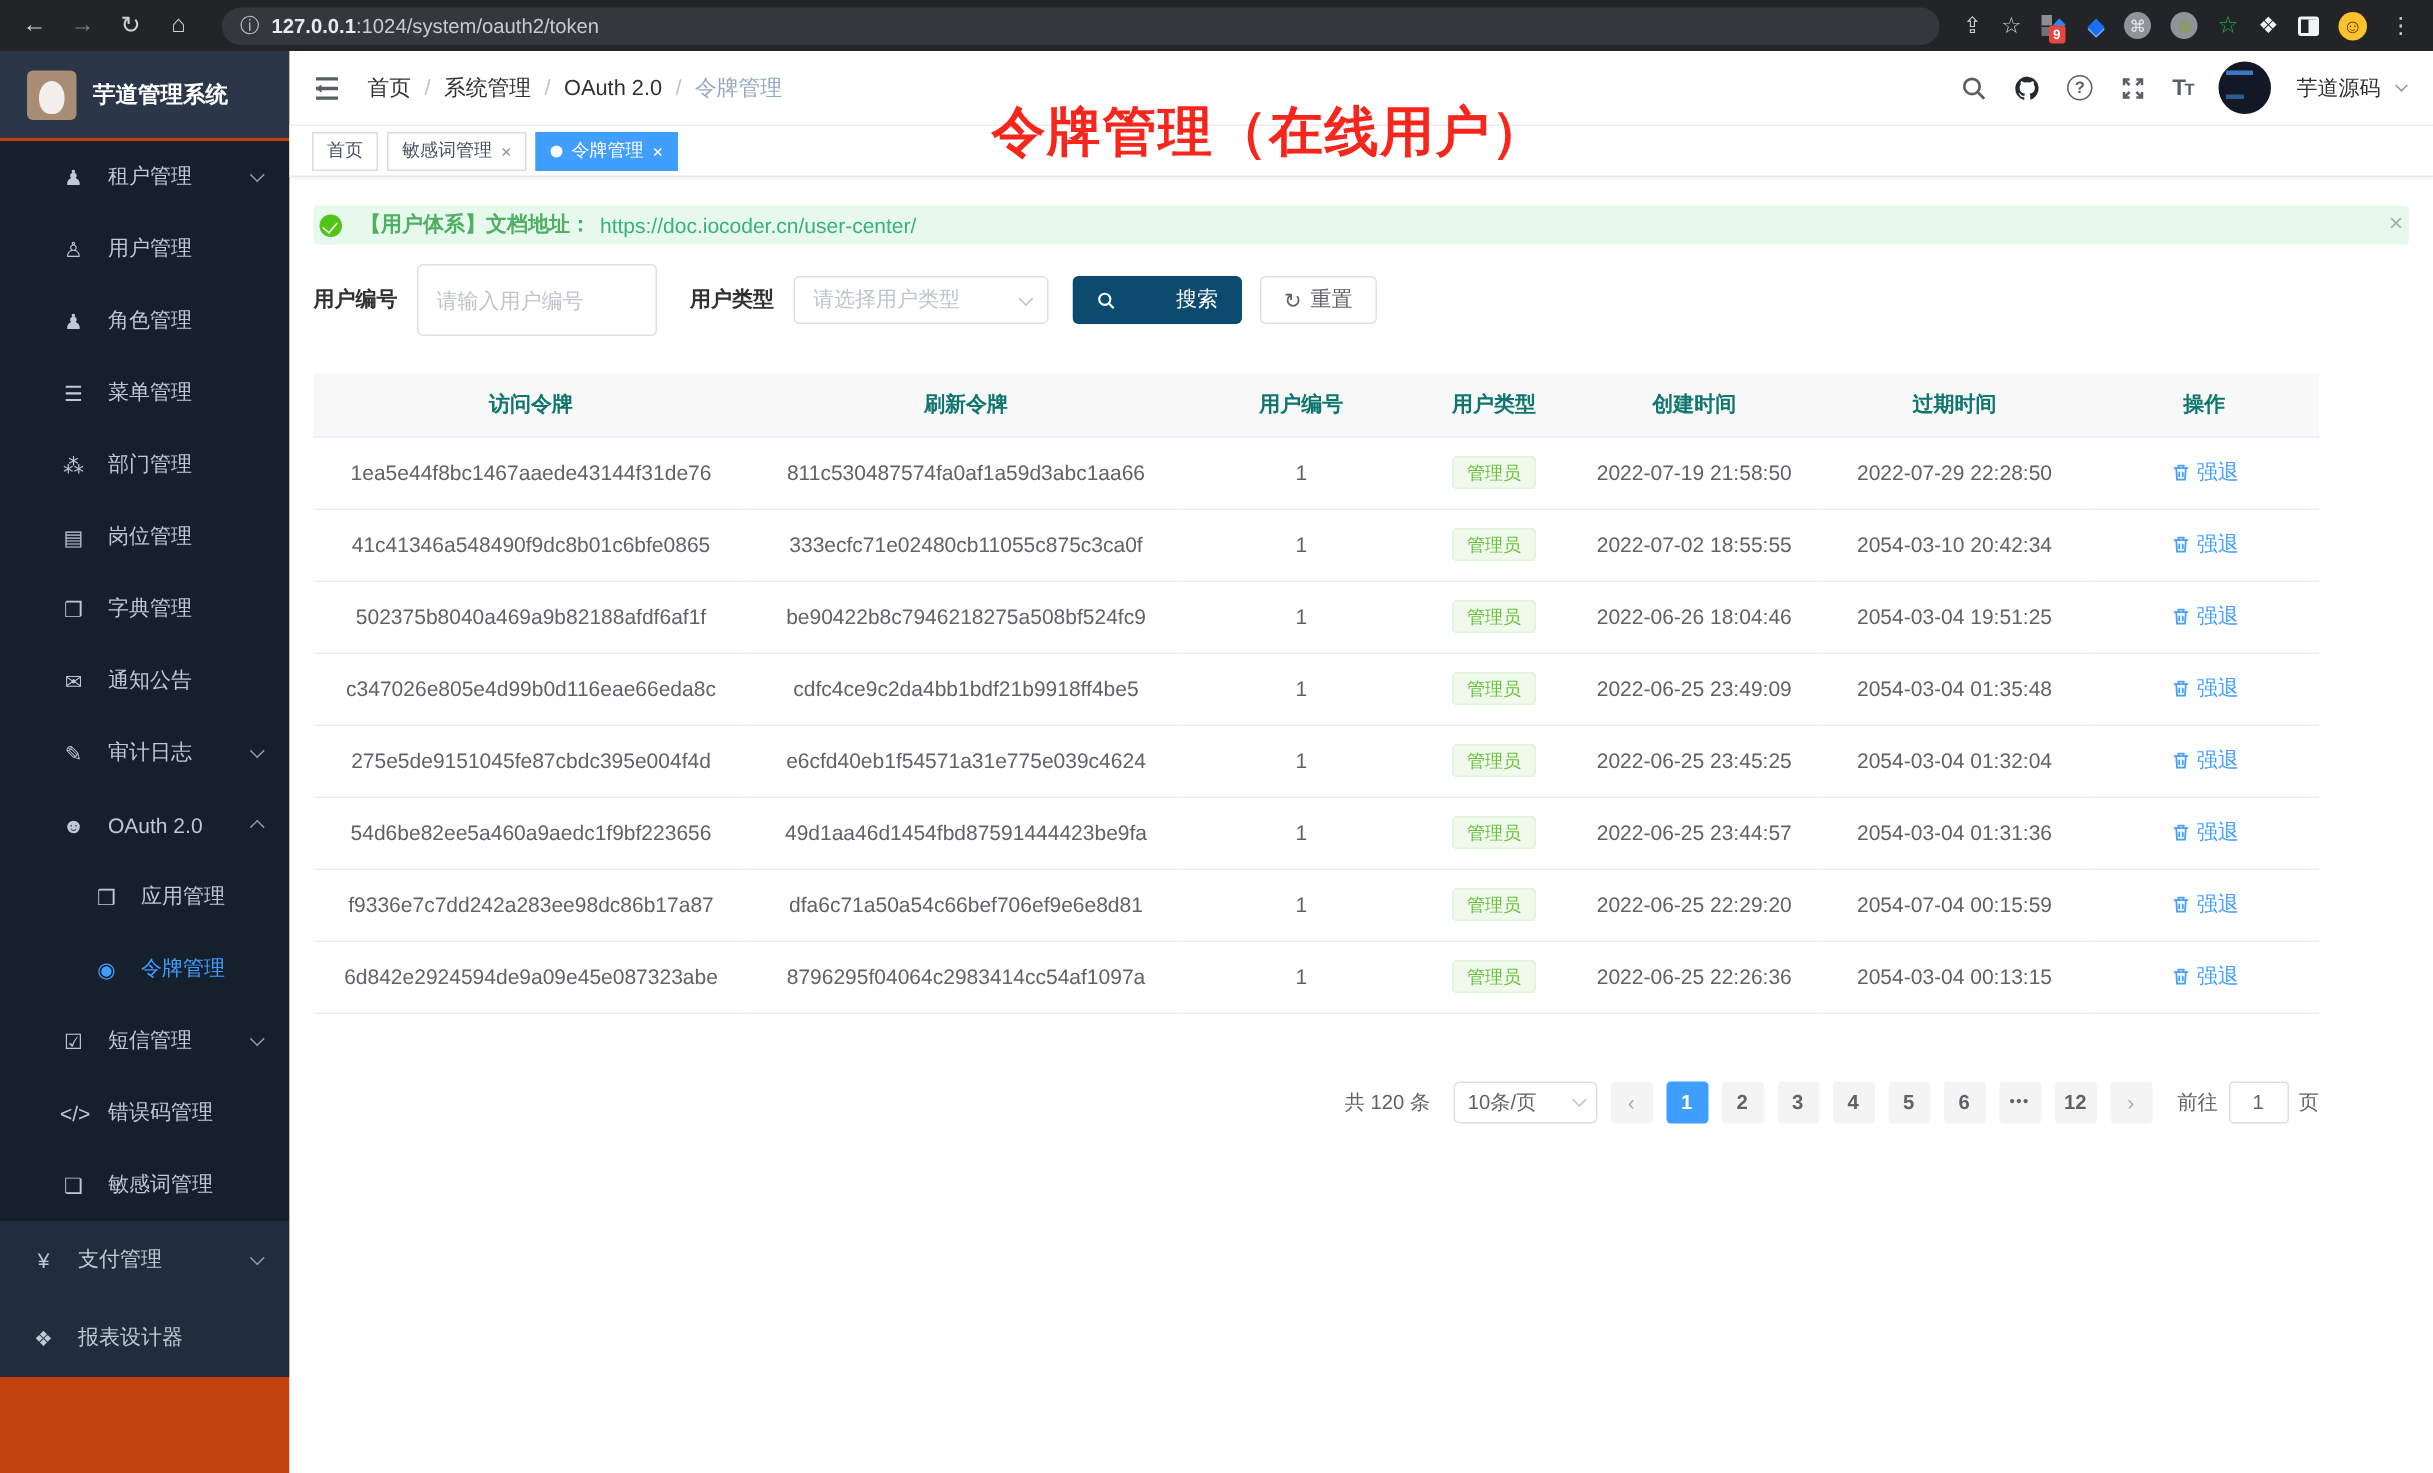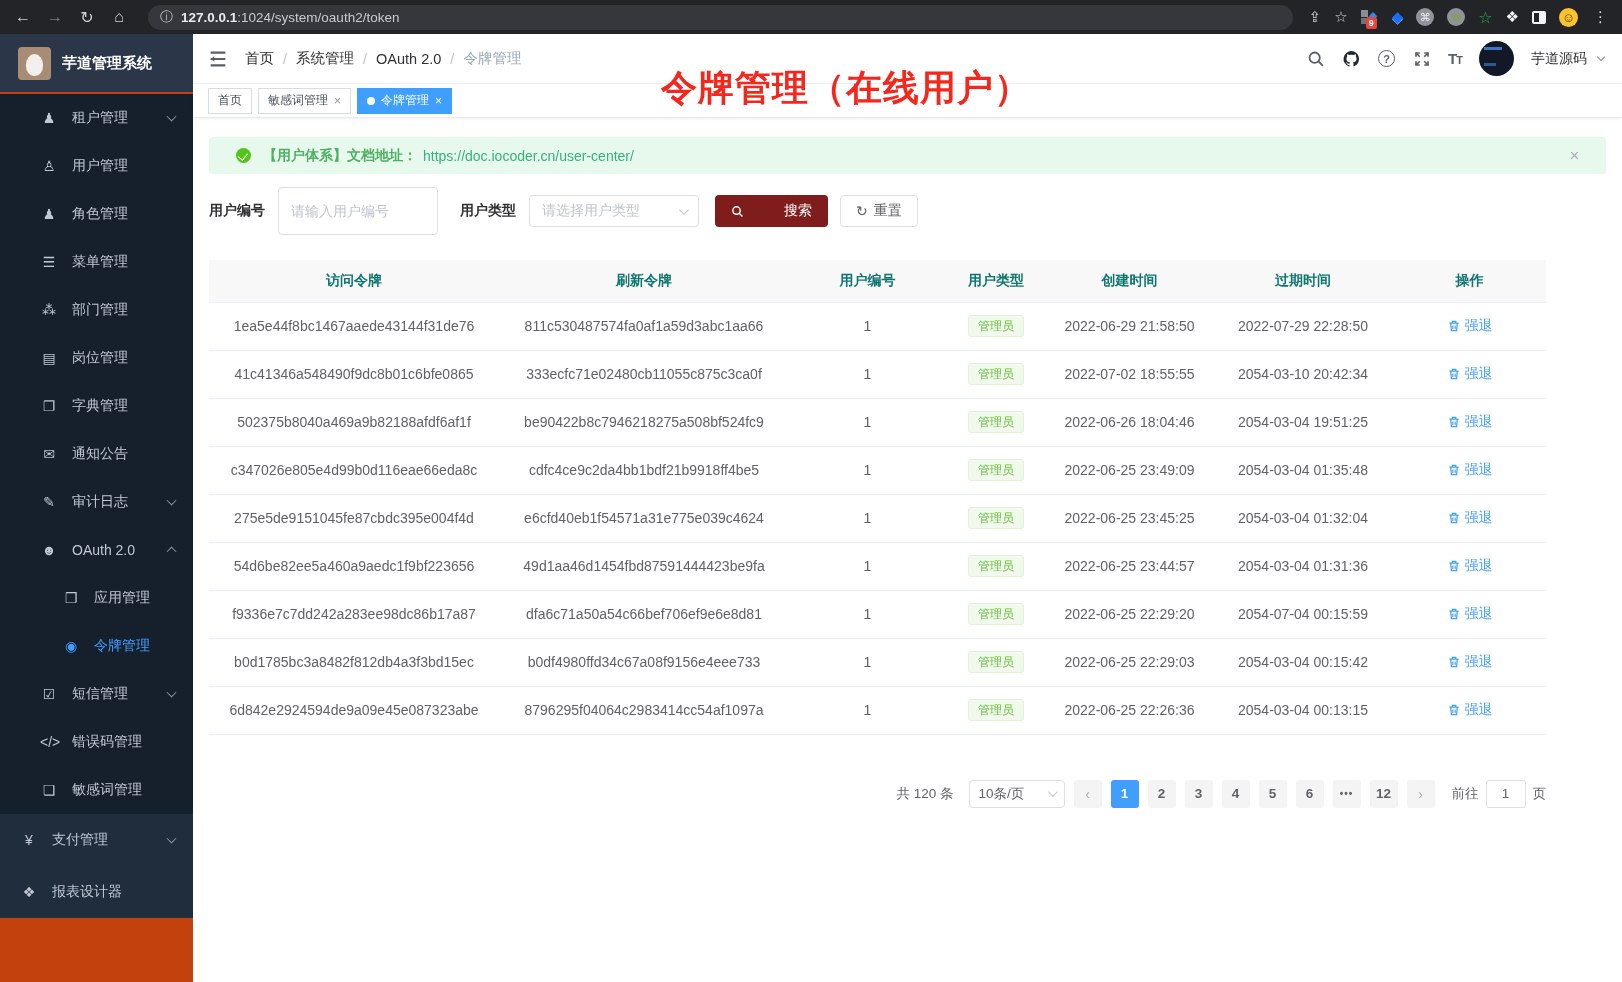--- a/index.html
+++ b/index.html
@@ -87,42 +87,42 @@
   .tag-tab .tclose { font-size:12px; color:#8b93a1; }
   .tag-tab.active { background:#409eff; border-color:#409eff; color:#fff; }
   .tag-tab.active .tclose { color:#fff; }
   .tab-dot { width:8px; height:8px; border-radius:50%; background:#fff; }
 
   .annotation { position:absolute; left:468px; top:30px; font-size:36px; font-weight:bold;
     color:#f6261d; z-index:20; letter-spacing:1px; white-space:nowrap; }
 
   .content { padding:19px 16px 0 16px; }
 
-  .alert { height:37px; background:#e7f8ed; border-radius:3px; display:flex; align-items:center;
-    padding:0 27px; font-size:14px; }
+  .alert { height:26px; background:#e7f8ed; border-radius:3px; display:flex; align-items:center;
+    padding:0 4px; font-size:14px; }
   .alert-check { width:15px; height:15px; border-radius:50%; background:#52c41a; position:relative; margin-right:12px; flex-shrink:0; }
   .alert-check::after { content:""; position:absolute; left:4px; top:3px; width:5px; height:8px;
     border-right:1.8px solid #fff; border-bottom:1.8px solid #fff; transform:rotate(40deg); }
   .alert-text { color:#4faf63; font-weight:bold; }
   .alert-link { color:#38b27a; margin-left:6px; text-decoration:none; }
   .alert-close { margin-left:auto; color:#a8abb2; font-size:16px; cursor:pointer; }
 
   .filter-row { display:flex; align-items:center; margin-top:13px; font-size:14px; }
   .f-label { font-weight:bold; color:#303133; margin-right:13px; }
   .f-input { width:160px; height:48px; border:1px solid #dcdfe6; border-radius:4px; padding:0 12px;
     font-size:14px; color:#606266; outline:none; font-family:inherit; }
   .f-input::placeholder { color:#bfc4cd; }
   .f-select { width:170px; height:32px; border:1px solid #dcdfe6; border-radius:4px; padding:0 12px;
     display:flex; align-items:center; justify-content:space-between; color:#bfc4cd; cursor:pointer; }
   .sel-chev { width:7px; height:7px; border-right:1.5px solid #c0c4cc; border-bottom:1.5px solid #c0c4cc;
     transform:rotate(45deg) translateY(-2px); }
   .ml20 { margin-left:22px; }
   .btn { height:32px; border-radius:4px; display:inline-flex; align-items:center; gap:6px;
     padding:0 15px; font-size:14px; cursor:pointer; border:1px solid transparent; }
-  .btn-primary { background:#7f1d1d; color:#fff; margin-left:16px;gap:40px; }
+  .btn-primary { background:#0c4a6e; color:#fff; margin-left:16px;gap:40px; }
   .btn-plain { background:#fff; color:#606266; border-color:#dcdfe6; margin-left:12px; }
   .refresh-glyph { font-size:14px; }
 
   .tbl { width:1337px; margin-top:25px; border-collapse:collapse; font-size:14px; table-layout:fixed; }
   .tbl th { background:#f8f8f9; color:#0f766e; font-weight:bold; height:42px; text-align:center;
     border-bottom:1px solid #ebeef5; }
   .tbl td { height:48px; text-align:center; color:#606266; border-bottom:1px solid #ebeef5; white-space:nowrap; overflow:hidden; }
   .tag-success { display:inline-block; background:#f0f9eb; border:1px solid #e1f3d8; color:#67c23a;
     font-size:12px; line-height:20px; padding:0 9px; border-radius:3px; }
   .act-link { color:#409eff; display:inline-flex; align-items:center; gap:4px; cursor:pointer; }
@@ -370,21 +370,21 @@
               <th>过期时间</th>
               <th>操作</th>
             </tr>
           </thead>
         <tbody>
             <tr>
               <td>1ea5e44f8bc1467aaede43144f31de76</td>
               <td>811c530487574fa0af1a59d3abc1aa66</td>
               <td>1</td>
               <td><span class="tag-success">管理员</span></td>
-              <td>2022-06-29 21:58:50</td>
+              <td>2022-07-19 21:58:50</td>
               <td>2022-07-29 22:28:50</td>
               <td><span class="act-link">
                   <svg width="14" height="14" viewBox="0 0 24 24" fill="none" stroke="#409eff" stroke-width="2">
                     <path d="M4 7h16M9 7V4h6v3M6.5 7l1 13h9l1-13M10 11v6M14 11v6"></path>
                   </svg>
                   <span>强退</span>
                 </span></td>
             </tr>
             <tr>
               <td>41c41346a548490f9dc8b01c6bfe0865</td>
@@ -456,34 +456,20 @@
                   <span>强退</span>
                 </span></td>
             </tr>
             <tr>
               <td>f9336e7c7dd242a283ee98dc86b17a87</td>
               <td>dfa6c71a50a54c66bef706ef9e6e8d81</td>
               <td>1</td>
               <td><span class="tag-success">管理员</span></td>
               <td>2022-06-25 22:29:20</td>
               <td>2054-07-04 00:15:59</td>
-              <td><span class="act-link">
-                  <svg width="14" height="14" viewBox="0 0 24 24" fill="none" stroke="#409eff" stroke-width="2">
-                    <path d="M4 7h16M9 7V4h6v3M6.5 7l1 13h9l1-13M10 11v6M14 11v6"></path>
-                  </svg>
-                  <span>强退</span>
-                </span></td>
-            </tr>
-            <tr>
-              <td>b0d1785bc3a8482f812db4a3f3bd15ec</td>
-              <td>b0df4980ffd34c67a08f9156e4eee733</td>
-              <td>1</td>
-              <td><span class="tag-success">管理员</span></td>
-              <td>2022-06-25 22:29:03</td>
-              <td>2054-03-04 00:15:42</td>
               <td><span class="act-link">
                   <svg width="14" height="14" viewBox="0 0 24 24" fill="none" stroke="#409eff" stroke-width="2">
                     <path d="M4 7h16M9 7V4h6v3M6.5 7l1 13h9l1-13M10 11v6M14 11v6"></path>
                   </svg>
                   <span>强退</span>
                 </span></td>
             </tr>
             <tr>
               <td>6d842e2924594de9a09e45e087323abe</td>
               <td>8796295f04064c2983414cc54af1097a</td>

